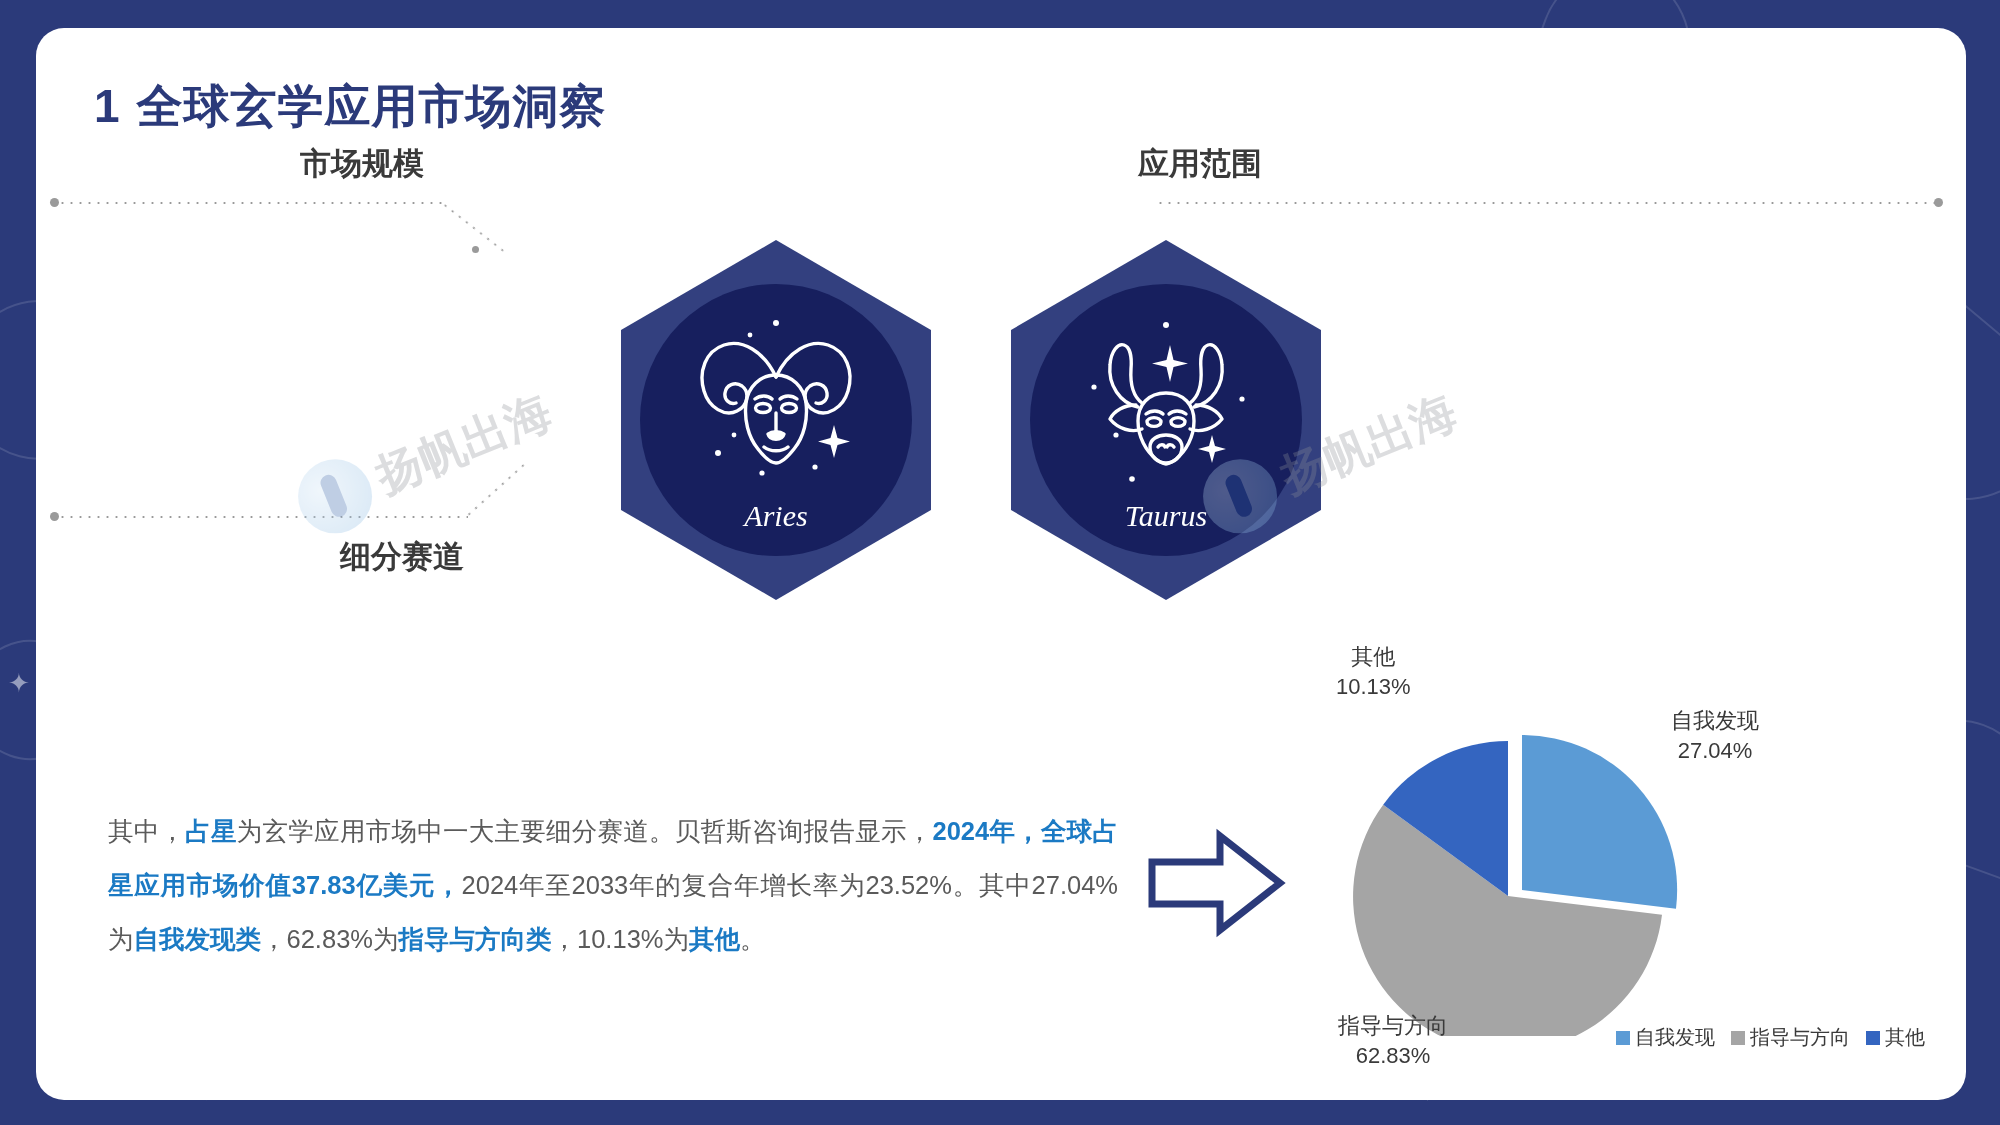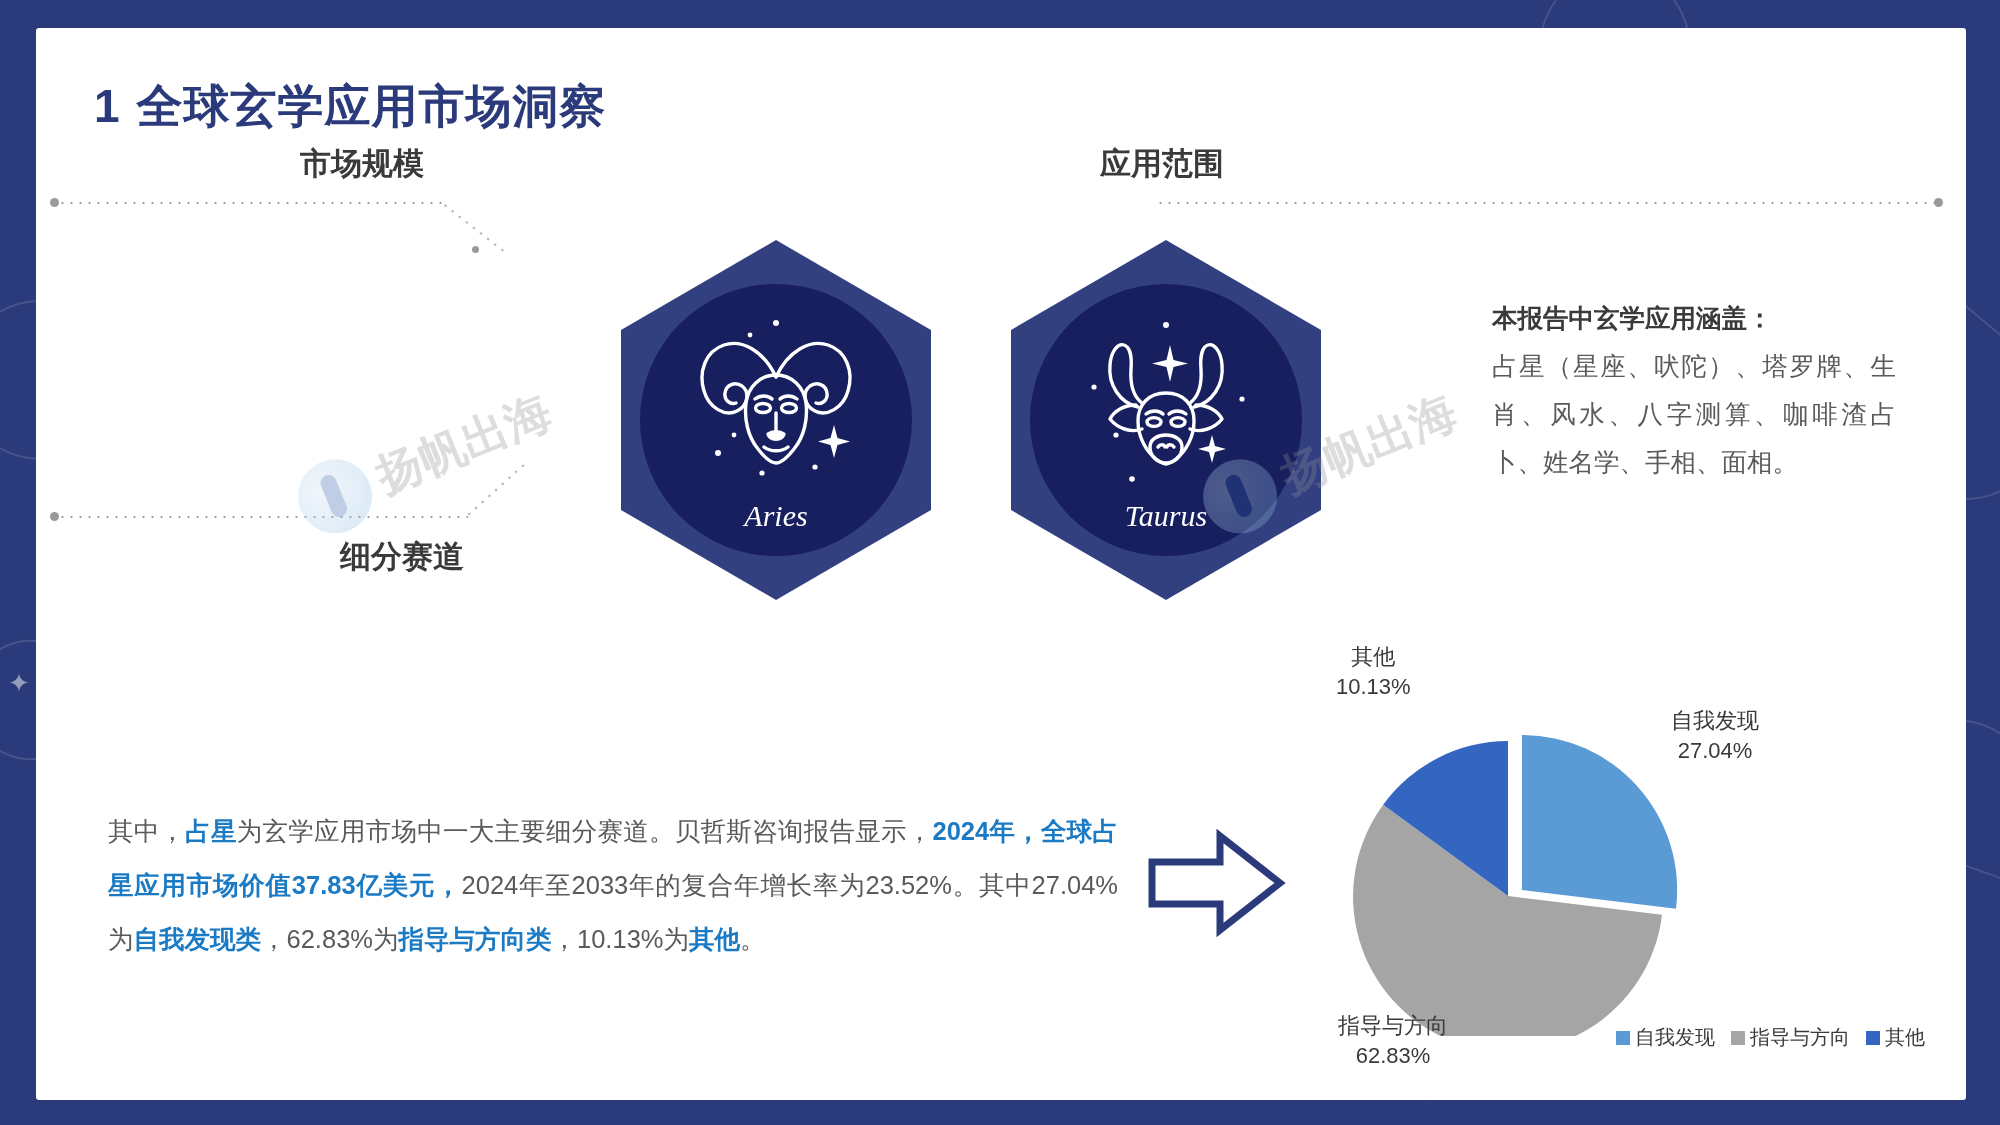--- a/index.html
+++ b/index.html
@@ -24,40 +24,40 @@
     position: absolute; color: rgba(255,255,255,0.5);
     font-size: 26px; line-height: 1;
   }
 
   
   #card {
     position: absolute;
     left: 36px; top: 28px;
     width: 1930px; height: 1072px;
     background: #ffffff;
-    border-radius: 3px;
+    border-radius: 28px;
     overflow: hidden;
   }
 
   
   #title {
     position: absolute; left: 58px; top: 48px;
     font-size: 46px; font-weight: bold; color: #2b3a7a;
     letter-spacing: 1px; white-space: nowrap;
   }
   #title .num { margin-right: 16px; }
 
   
   .sec-label {
     position: absolute;
     font-size: 31px; font-weight: bold; color: #3a3a3a;
     white-space: nowrap;
   }
   #label-market  { left: 264px; top: 115px; }
-  #label-scope   { left: 1064px; top: 115px; }
+  #label-scope   { left: 1102px; top: 115px; }
   #label-segment { left: 304px; top: 508px; }
 
   
   .dotline { position: absolute; height: 2px;
     background-image: radial-gradient(circle, #9a9a9a 1px, transparent 1.2px);
     background-size: 9px 2px; background-repeat: repeat-x; }
   .dotline.slant { transform-origin: left center; }
   .dotcap { position: absolute; width: 9px; height: 9px; border-radius: 50%;
     background: #9a9a9a; }
 
@@ -162,21 +162,20 @@
   <div class="dotcap" style="left:1053px; top:440px; width:7px; height:7px;"></div>
   <div class="dotline slant" style="left:1060px; top:444px; width:82px; transform:rotate(-42deg);"></div>
   <div class="dotline" style="left:1120px; top:174px; width:782px;"></div>
   <div class="dotcap" style="left:1898px; top:170px;"></div>
 
   <div class="dotcap" style="left:14px; top:484px;"></div>
   <div class="dotline" style="left:22px; top:488px; width:410px;"></div>
   <div class="dotline slant" style="left:430px; top:488px; width:82px; transform:rotate(-42deg);"></div>
 
 
-  <div class="para" id="para-scope"><span class="dk" style="display:block;">本报告中玄学应用涵盖：</span><span>占星（星座、吠陀）、塔罗牌、生肖、风水、八字测算、咖啡渣占卜、姓名学、手相、面相。</span></div>
 
   <div class="para" id="para-seg"><span>其中，</span><b>占星</b><span>为玄学应用市场中一大主要细分赛道。贝哲斯咨询报告显示，</span><b>2024年，全球占星应用市场价值37.83亿美元，</b><span>2024年至2033年的复合年增长率为23.52%。其中27.04%为</span><b>自我发现类</b><span>，62.83%为</span><b>指导与方向类</b><span>，10.13%为</span><b>其他</b><span>。</span></div>
 
   <div class="hexwrap" id="hex-taurus">
     <div class="hex">
       <div class="disc">
         <svg width="200" height="190" viewBox="0 0 200 190">
           <g fill="none" stroke="#ffffff" stroke-width="3.4" stroke-linecap="round" stroke-linejoin="round">
             <path d="M72 100 C54 96 42 78 44 58 C45 44 52 36 58 38 C64 40 66 50 65 62 C64 78 68 90 76 96"></path>
             <path d="M128 100 C146 96 158 78 156 58 C155 44 148 36 142 38 C136 40 134 50 135 62 C136 78 132 90 124 96"></path>

